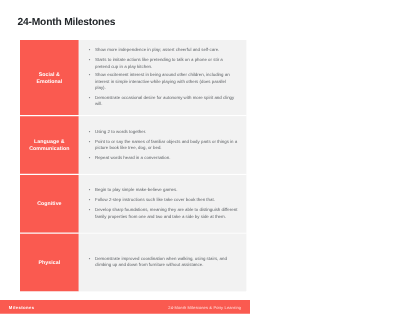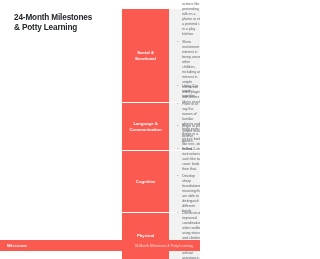--- a/index.html
+++ b/index.html
@@ -13,21 +13,21 @@
     font-family: "Liberation Sans", sans-serif;
     overflow: hidden;
     position: relative;
   }
 
   .page {
     width: 200px;
     height: 259px;
     box-sizing: border-box;
     display: flex;
-    flex-direction: row;
+    flex-direction: column;
     background: #ffffff;
     position: relative;
   }
 
   
   .title-block {
     padding: 13px 14px 0 14px;
   }
   .title-line {
     font-size: 8.2px;
@@ -133,21 +133,20 @@
     letter-spacing: 0.12px;
   }
 </style>
 </head>
 <body>
 
 <div class="page">
 
   <div class="title-block">
     <div class="title-line">24-Month Milestones</div>
-    <div class="title-line">&amp; Potty Learning</div>
   </div>
 
   <div class="table">
 
     <div class="row">
       <div class="cat-cell">
         <div class="cat-label">
           <div>Social &amp;</div>
           <div>Emotional</div>
         </div>

